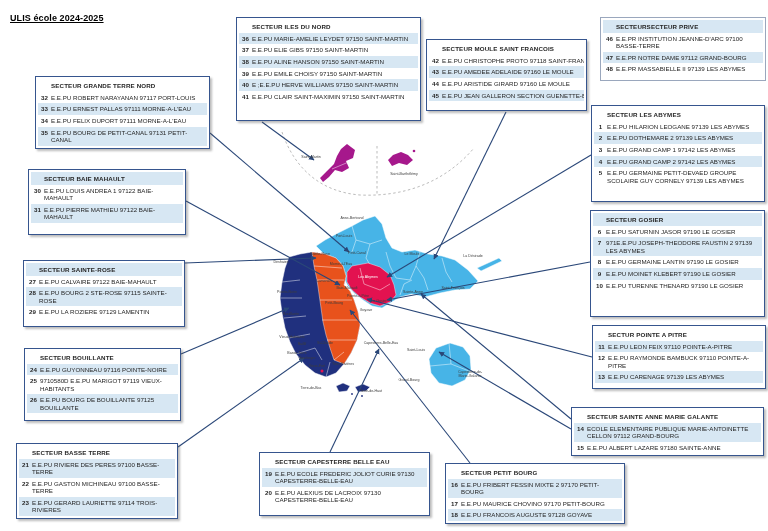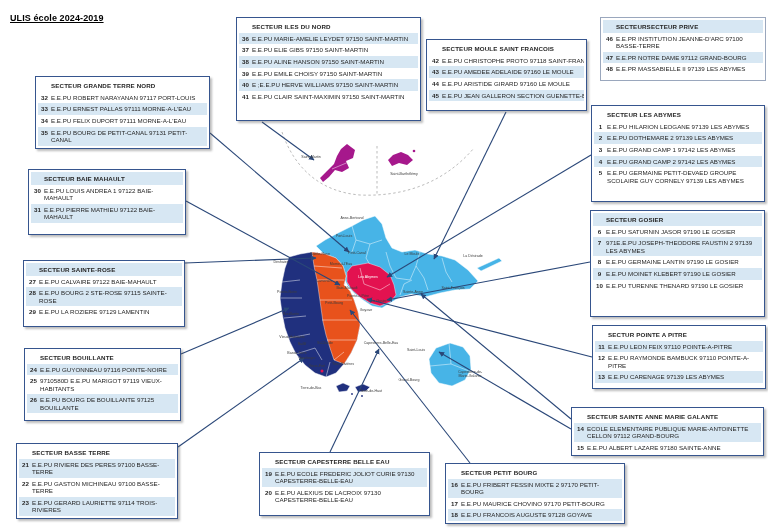--- a/index.html
+++ b/index.html
@@ -88,21 +88,21 @@
       <line class="connector" x1="592" y1="357" x2="367" y2="299" marker-end="url(#arrow)"></line>
       <line class="connector" x1="181" y1="354" x2="289" y2="308" marker-end="url(#arrow)"></line>
       <line class="connector" x1="178" y1="447" x2="304" y2="358" marker-end="url(#arrow)"></line>
       <line class="connector" x1="330" y1="452" x2="379" y2="349" marker-end="url(#arrow)"></line>
       <line class="connector" x1="470" y1="463" x2="350" y2="310" marker-end="url(#arrow)"></line>
       <line class="connector" x1="571" y1="419" x2="421" y2="294" marker-end="url(#arrow)"></line>
       <line class="connector" x1="571" y1="429" x2="439" y2="352" marker-end="url(#arrow)"></line>
     </g>
   </svg>
 
-  <h1 class="page-title">ULIS école 2024-2019</h1>
+  <h1 class="page-title">ULIS école 2024-2025</h1>
 
   <div class="sector-box" data-sector="grande-terre-nord" style="left:35px;top:76px;width:175px;min-height:70px">
     <div class="sector-header">SECTEUR GRANDE TERRE NORD</div>
     <div class="sector-rows">
         <div class="row">
           <span class="num">32</span>
           <span class="txt">E.E.PU ROBERT NARAYANAN 97117 PORT-LOUIS</span>
         </div>
         <div class="row shaded">
           <span class="num">33</span>

